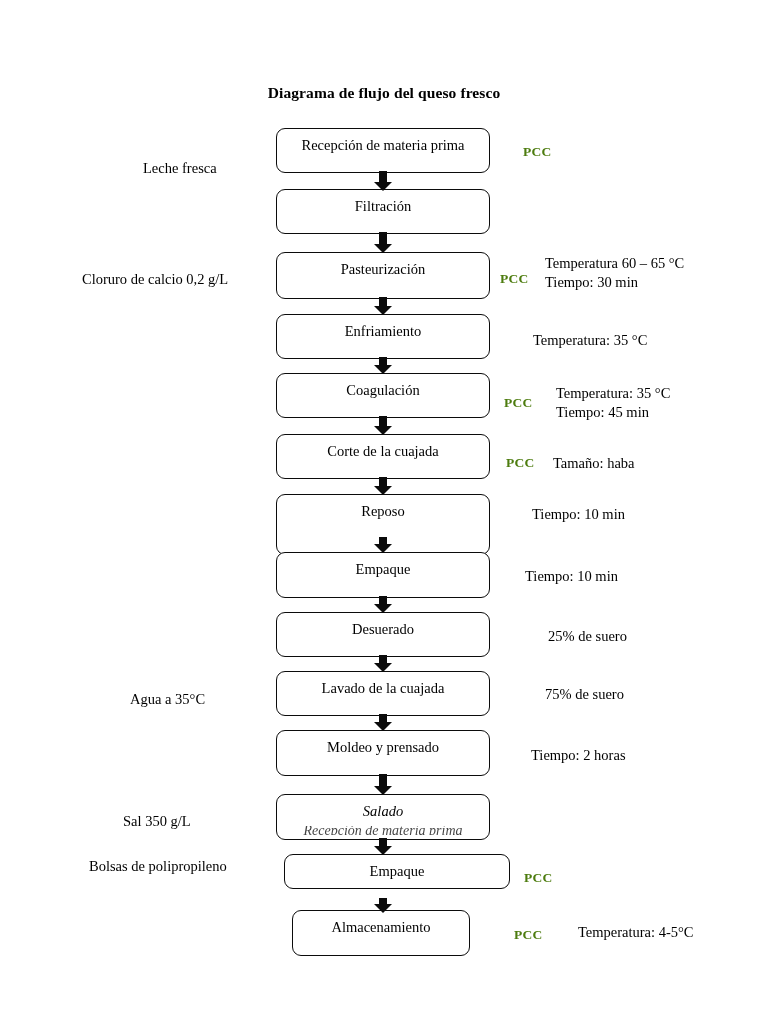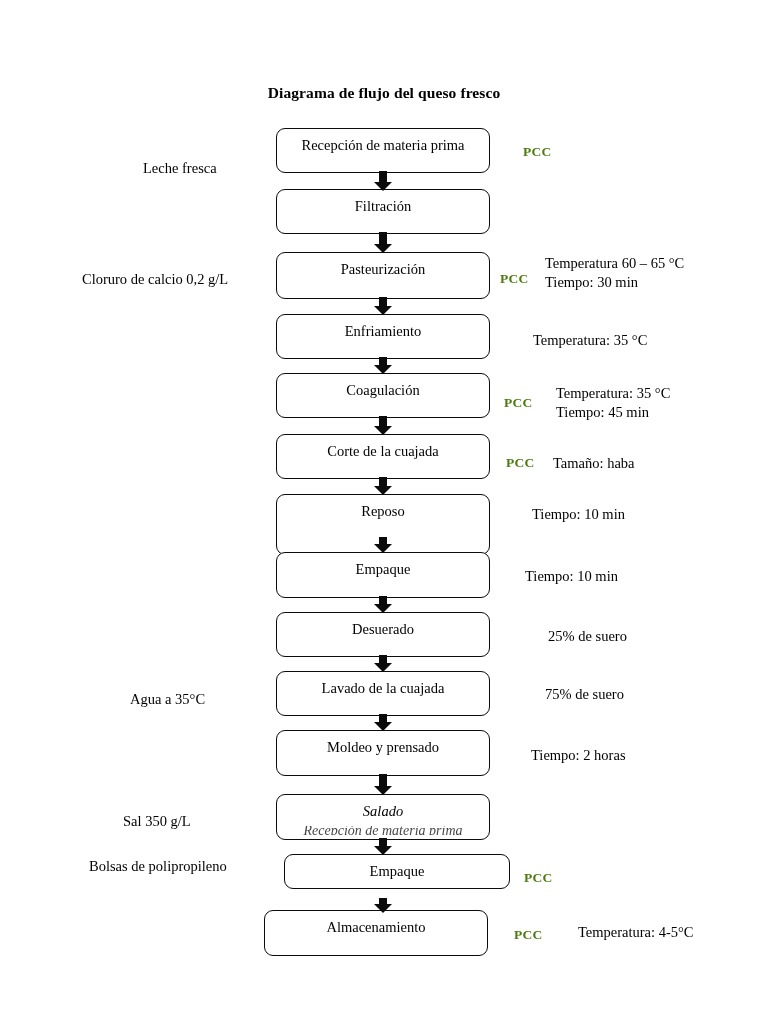--- a/index.html
+++ b/index.html
@@ -170,21 +170,21 @@
 
   <div class="proc-box" style="left:276px; top:794px; width:214px; height:46px;font-style:italic;">
     <div class="proc-label">Salado</div>
     <div class="ghost-line">Recepción de materia prima</div>
   </div>
 
   <div class="proc-box" style="left:284px; top:854px; width:226px; height:35px;">
     <div class="proc-label">Empaque</div>
   </div>
 
-  <div class="proc-box" style="left:264px; top:910px; width:224px; height:46px;">
+  <div class="proc-box" style="left:292px; top:910px; width:178px; height:46px;">
     <div class="proc-label">Almacenamiento</div>
   </div>
 
   <div class="arrow" style="left:374px; top:171px; height:20px;">
     <div class="shaft" style="height:11px;"></div>
     <div class="head" style="top:11px;"></div>
   </div>
   <div class="arrow" style="left:374px; top:232px; height:21px;">
     <div class="shaft" style="height:12px;"></div>
     <div class="head" style="top:12px;"></div>

